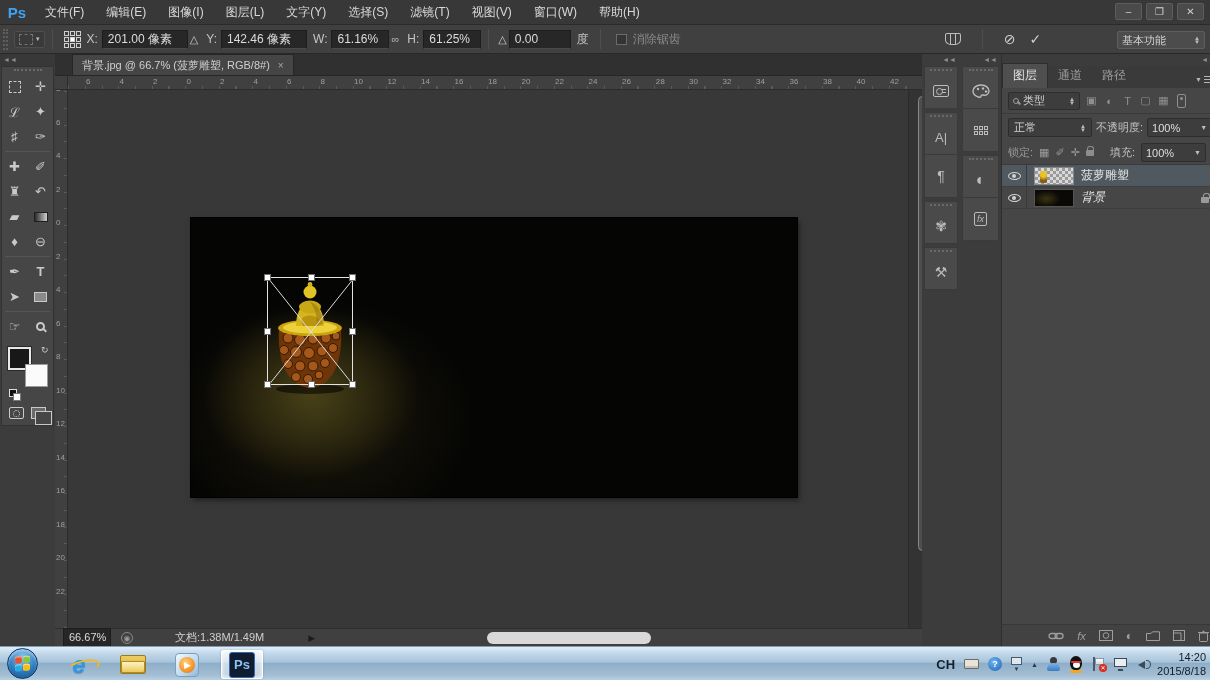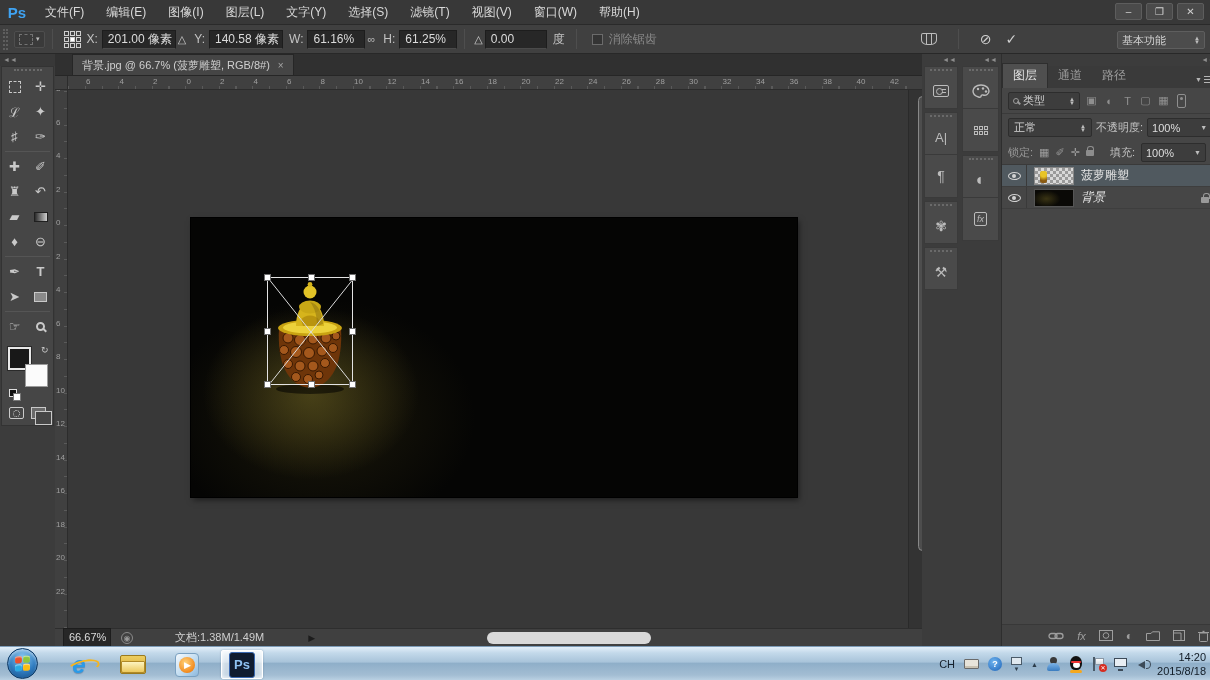--- a/index.html
+++ b/index.html
@@ -18,21 +18,21 @@
   #win-controls { position:absolute; right:6px; top:3px; display:flex; gap:4px; }
   .winbtn { width:27px; height:17px; background:#4a4a4a; border:1px solid #5d5d5d; border-radius:2px; color:#d0d0d0; font-size:10px; line-height:15px; text-align:center; }
 
   
   #optionsbar { left:0; top:25px; width:1210px; height:29px; background:#404040; border-bottom:1px solid #282828; display:flex; align-items:center; }
   .grip-v { width:5px; height:21px; margin:0 4px 0 3px; border-left:2px dotted #5e5e5e; border-right:2px dotted #5e5e5e; }
   .opt-sep { width:1px; height:20px; background:#2e2e2e; border-right:1px solid #4e4e4e; margin:0 7px; }
   .lbl { color:#c4c4c4; margin:0 4px 0 6px; }
   .lbl.dim { color:#8a8a8a; }
   .well { background:#272727; border:1px solid #1d1d1d; border-bottom-color:#4a4a4a; height:19px; line-height:17px; padding:0 5px; color:#dcdcdc; white-space:nowrap; overflow:hidden; }
-  .w70 { width:74px; } .w56 { width:58px; } .w62 { width:62px; }
+  .w70 { width:86px; } .w56 { width:58px; } .w62 { width:62px; }
   .toolpreset { display:flex; align-items:center; gap:3px; padding:2px 4px; border:1px solid #4e4e4e; border-radius:2px; background:#3a3a3a; margin-left:2px; }
   .marquee-mini { width:14px; height:11px; border:1px dashed #9a9a9a; opacity:.6; }
   .refgrid { display:grid; grid-template-columns:repeat(3,5px); grid-template-rows:repeat(3,5px); gap:1px; margin-left:4px; }
   .refgrid i { border:1px solid #cfcfcf; background:transparent; }
   .refgrid i.c { background:#fff; }
   .tri { color:#c9c9c9; font-size:11px; margin:0 2px; }
   .chain { color:#b5b5b5; font-size:11px; margin:0 2px; }
   .checkbox { width:11px; height:11px; border:1px solid #6b6b6b; background:#343434; margin-left:8px; }
   .commit-group { display:flex; align-items:center; gap:14px; margin-left:260px; }
   .warp-icon { width:16px; height:12px; border:1px solid #bdbdbd; border-radius:2px 2px 6px 6px/2px 2px 5px 5px; position:relative; }
@@ -179,21 +179,21 @@
   .ie-e { font-size:24px; font-weight:bold; font-style:italic; color:#2a9ae8; text-shadow:0 1px 1px rgba(0,40,90,.3); position:relative; }
   .ie-e::after { content:""; position:absolute; left:-4px; top:9px; width:28px; height:9px; border:2px solid #f5b521; border-left-color:transparent; border-bottom-color:transparent; border-radius:50%; transform:rotate(-12deg); }
   .folder-ico { position:relative; width:26px; height:19px; }
   .folder-ico .back { position:absolute; left:0; top:0; width:26px; height:19px; background:linear-gradient(#eccd5e,#d9a938); border:1px solid #9a7a1e; border-radius:2px; }
   .folder-ico .front { position:absolute; left:1px; top:6px; width:24px; height:12px; background:linear-gradient(#fdf4c0,#ecc95d); border:1px solid #b08a28; border-radius:1px 1px 2px 2px; }
   .wmp-ico { position:relative; width:24px; height:24px; background:linear-gradient(135deg,#f4f9fd,#bcd9ef 60%,#8db8dc); border:1px solid #7aa0c0; border-radius:4px; display:flex; align-items:center; justify-content:center; }
   .wmp-ico .ring { width:16px; height:16px; border-radius:50%; background:radial-gradient(circle at 40% 35%, #ffd27a, #f28a1e 70%, #c96a10); display:flex; align-items:center; justify-content:center; }
   .wmp-ico .ring span { color:#fff; font-size:9px; margin-left:1px; }
   .ps-ico { width:26px; height:26px; background:#101c30; border:1px solid #3a68b0; border-radius:3px; color:#8fc2f2; font-weight:bold; font-size:13px; display:flex; align-items:center; justify-content:center; }
   #tray { position:absolute; right:58px; top:0; height:34px; display:flex; align-items:center; gap:9px; color:#17222e; }
-  .tray-txt { font-size:11px; color:#16202c; }
+  .tray-txt { font-size:13px; color:#16202c;font-weight:bold; }
   .kb-ico { width:15px; height:10px; background:#e8e4da; border:1px solid #6a6a6a; border-radius:1px; box-shadow:inset 0 -2px #c9c2b2; }
   .help-ico { width:14px; height:14px; border-radius:50%; background:radial-gradient(circle at 40% 35%, #6fb4ef, #1d63b8); color:#fff; font-size:9px; font-weight:bold; text-align:center; line-height:14px; }
   .dev-ico { display:flex; flex-direction:column; align-items:center; line-height:5px; }
   .dev-ico .box { width:11px; height:8px; border:1px solid #4a5a68; background:#dfe8ef; }
   .dev-ico .v { font-size:6px; color:#2c3c4a; margin-top:2px; }
   .chev { font-size:7px; color:#2c3c4a; }
   .person-ico { position:relative; width:13px; height:14px; }
   .person-ico .h { position:absolute; left:3px; top:0; width:7px; height:7px; border-radius:50%; background:#3a3a3a; }
   .person-ico .b { position:absolute; left:0; top:6px; width:13px; height:8px; border-radius:6px 6px 2px 2px; background:linear-gradient(#7db4e8,#3a7cc0); }
   .qq-ico { position:relative; width:14px; height:16px; }
@@ -254,21 +254,21 @@
         <i class="c"></i>
         <i></i>
       <i></i>
         <i></i>
         <i></i>
     </div>
     <span class="lbl">X:</span>
     <div class="well w70">201.00 像素</div>
     <span class="tri">△</span>
     <span class="lbl">Y:</span>
-    <div class="well w70">140.58 像素</div>
+    <div class="well w70">142.46 像素</div>
     <span class="lbl">W:</span>
     <div class="well w56">61.16%</div>
     <span class="chain">∞</span>
     <span class="lbl">H:</span>
     <div class="well w56">61.25%</div>
     <div class="opt-sep"></div>
     <span class="tri">△</span>
     <div class="well w62">0.00</div>
     <span class="lbl">度</span>
     <div class="opt-sep"></div>

